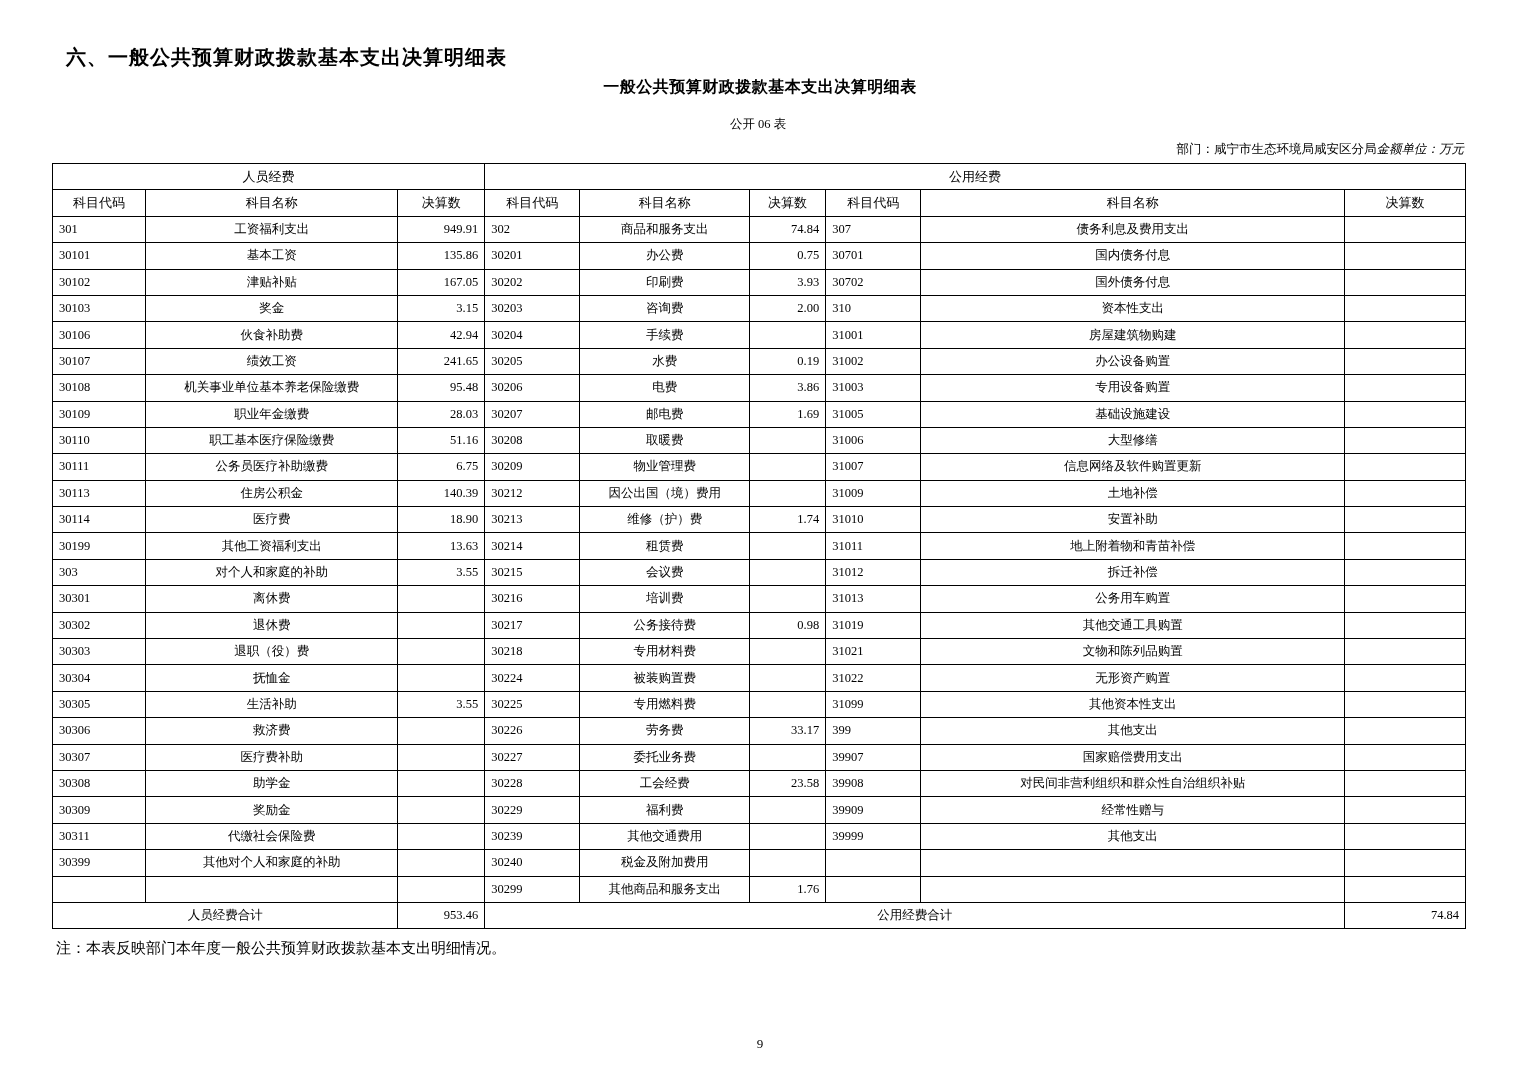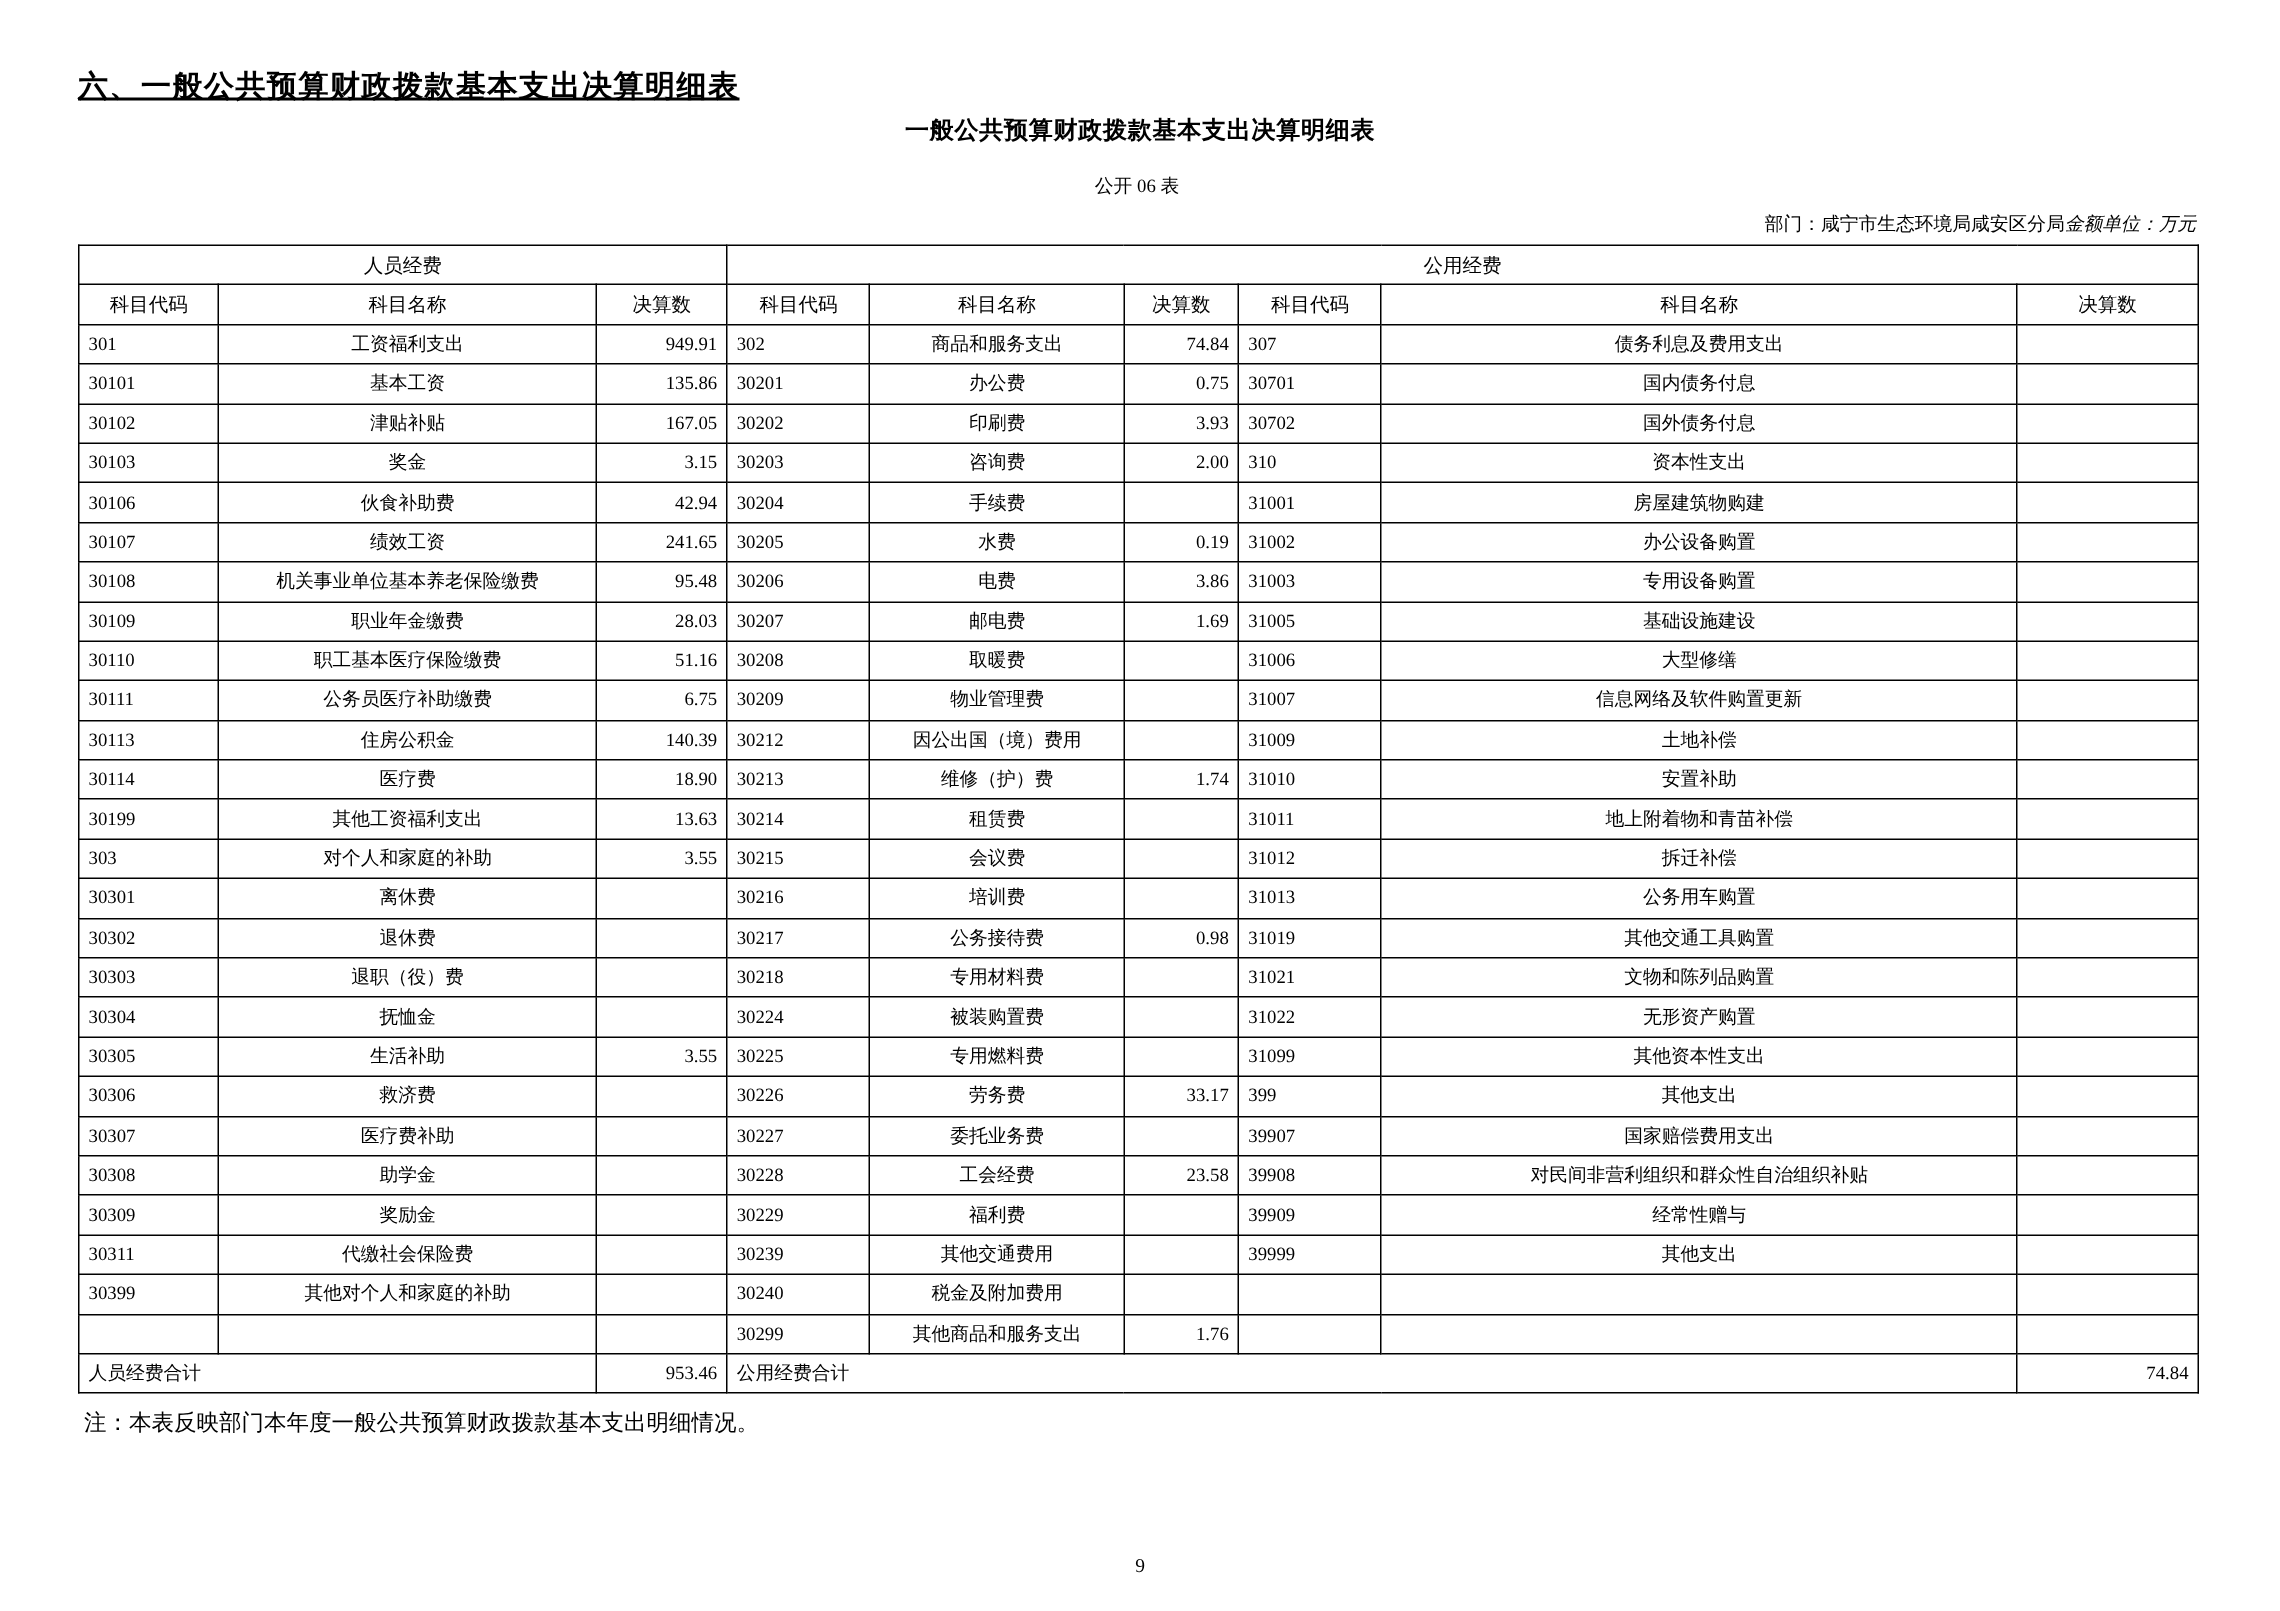--- a/index.html
+++ b/index.html
@@ -19,22 +19,21 @@
     position: relative;
     width: 1520px;
     height: 1074px;
     box-sizing: border-box;
     padding: 44px 52px 0 52px;
   }
   .section-title {
     font-size: 20px;
     font-weight: bold;
     letter-spacing: 1px;
-    margin: 0 0 6px 0;
-    text-decoration: underline;
+    margin: 0 0 6px 14px;
   }
   .doc-title {
     text-align: center;
     font-size: 16px;
     font-weight: bold;
     letter-spacing: 0.5px;
     margin: 6px 0 0 0;
   }
   .form-code {
     text-align: center;
@@ -71,21 +70,21 @@
     text-align: center;
     font-size: 13px;
   }
   .col-head {
     text-align: center;
     font-size: 13px;
   }
   .c-code { text-align: left; }
   .c-name { text-align: center; }
   .c-num  { text-align: right; }
-  .total-label { }
+  .total-label { text-align: center; }
   .total-num { text-align: right; }
 
   .note {
     font-size: 15px;
     margin-top: 10px;
     padding-left: 4px;
   }
   .page-number {
     position: absolute;
     bottom: 22px;

